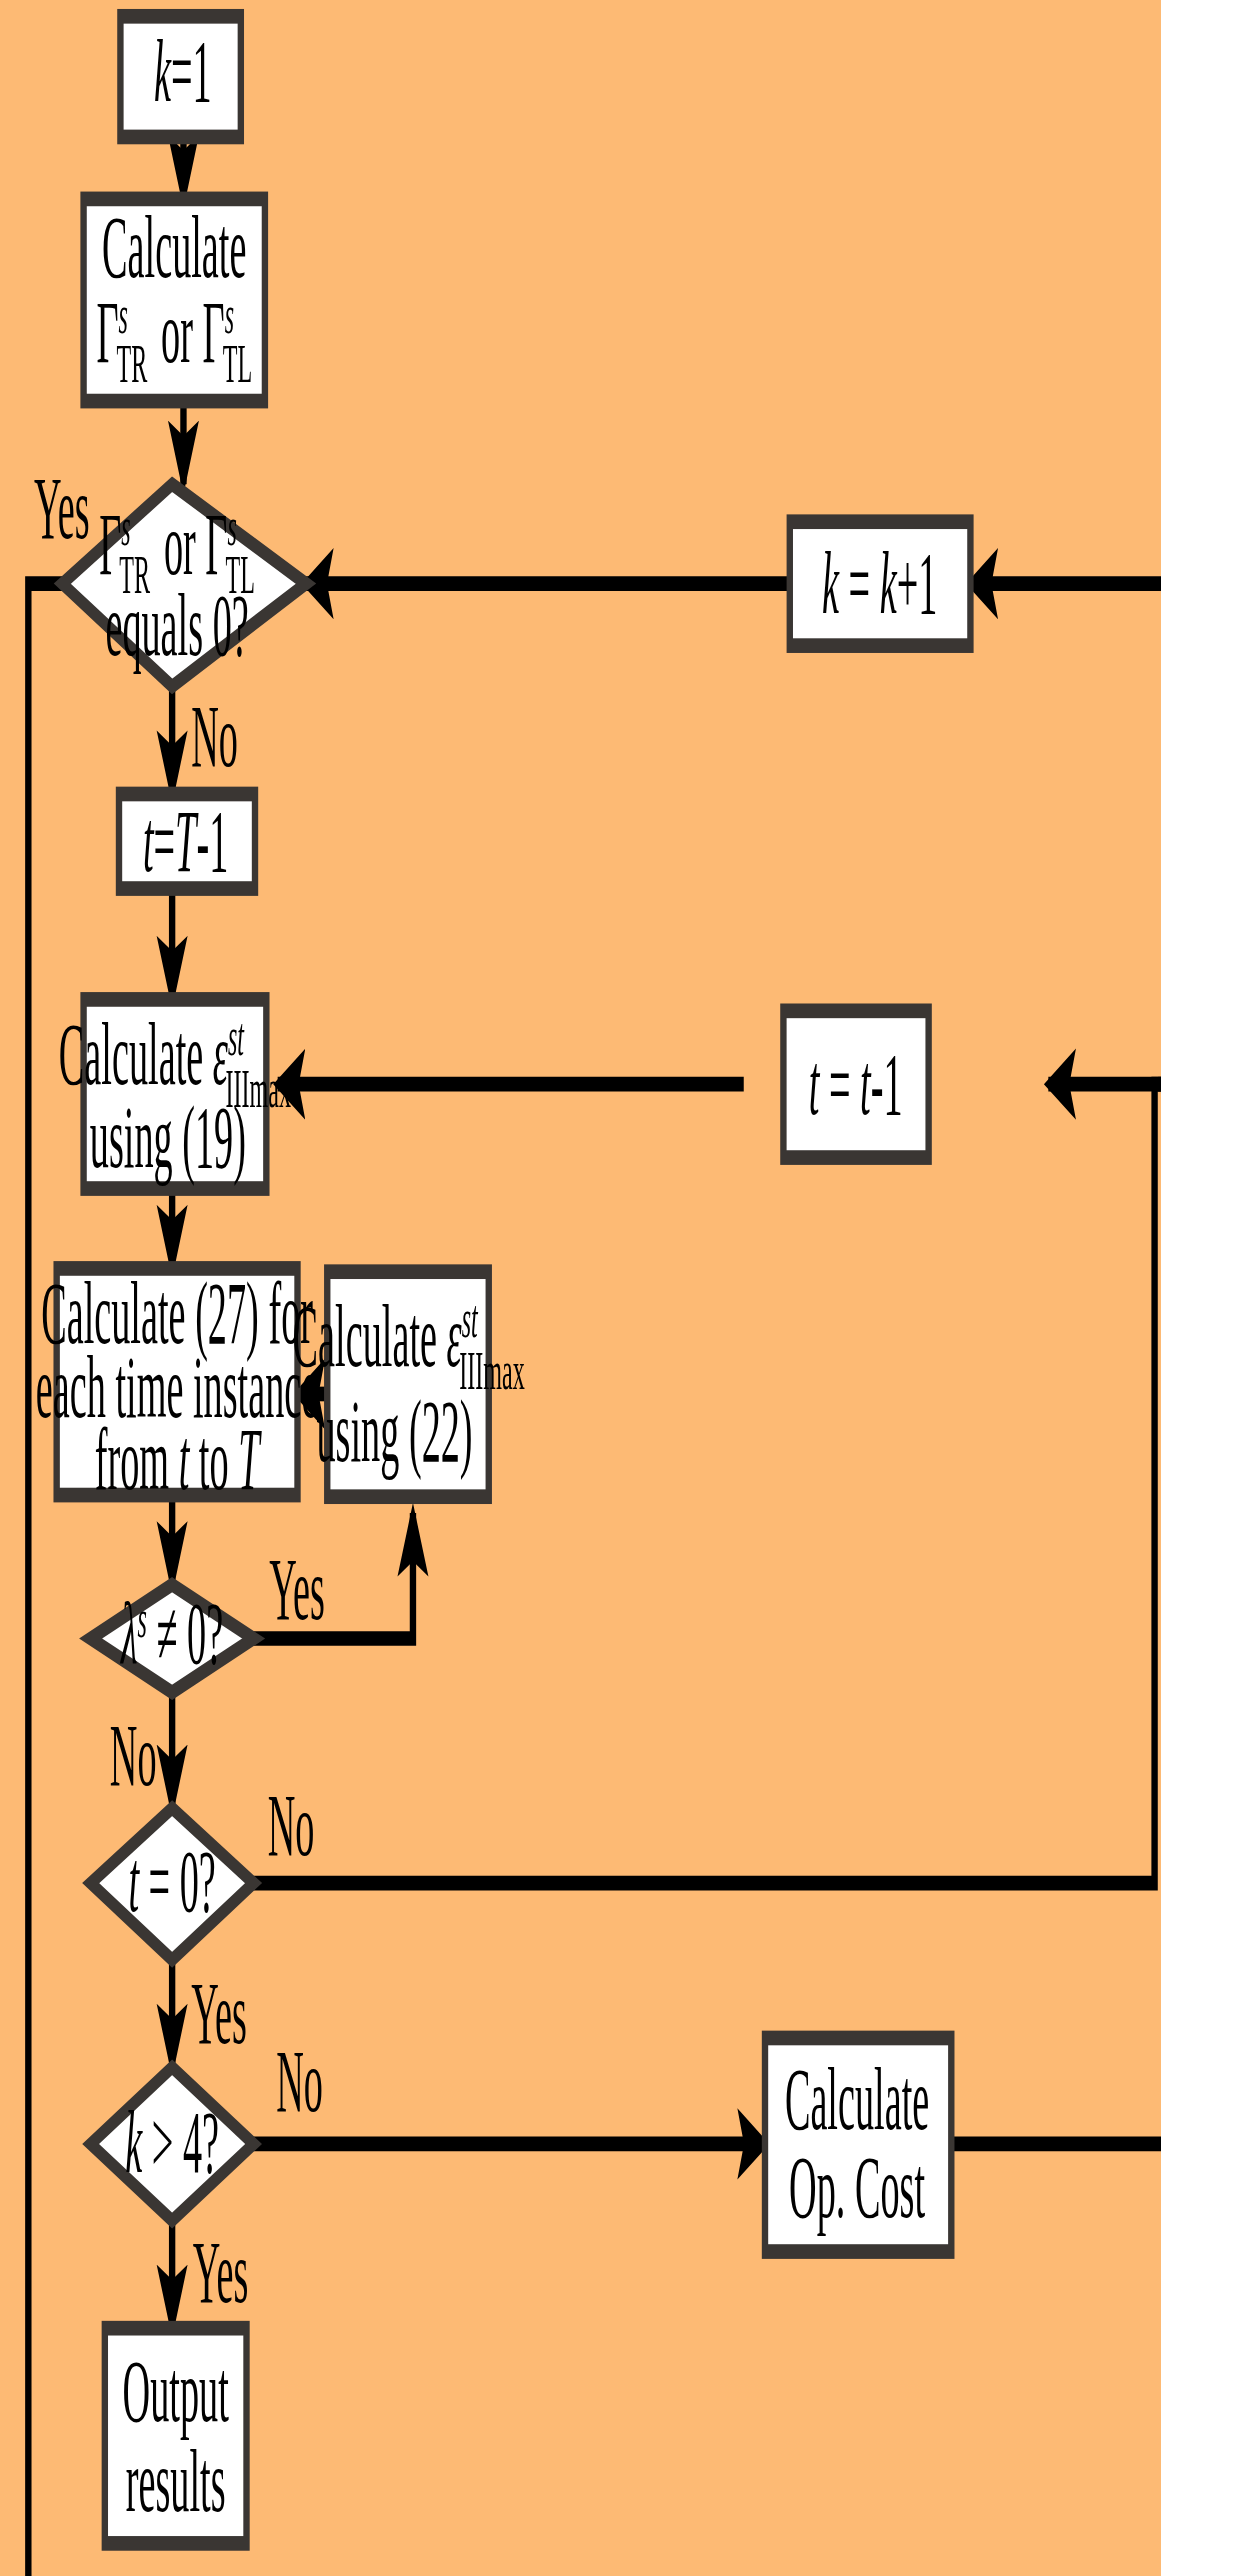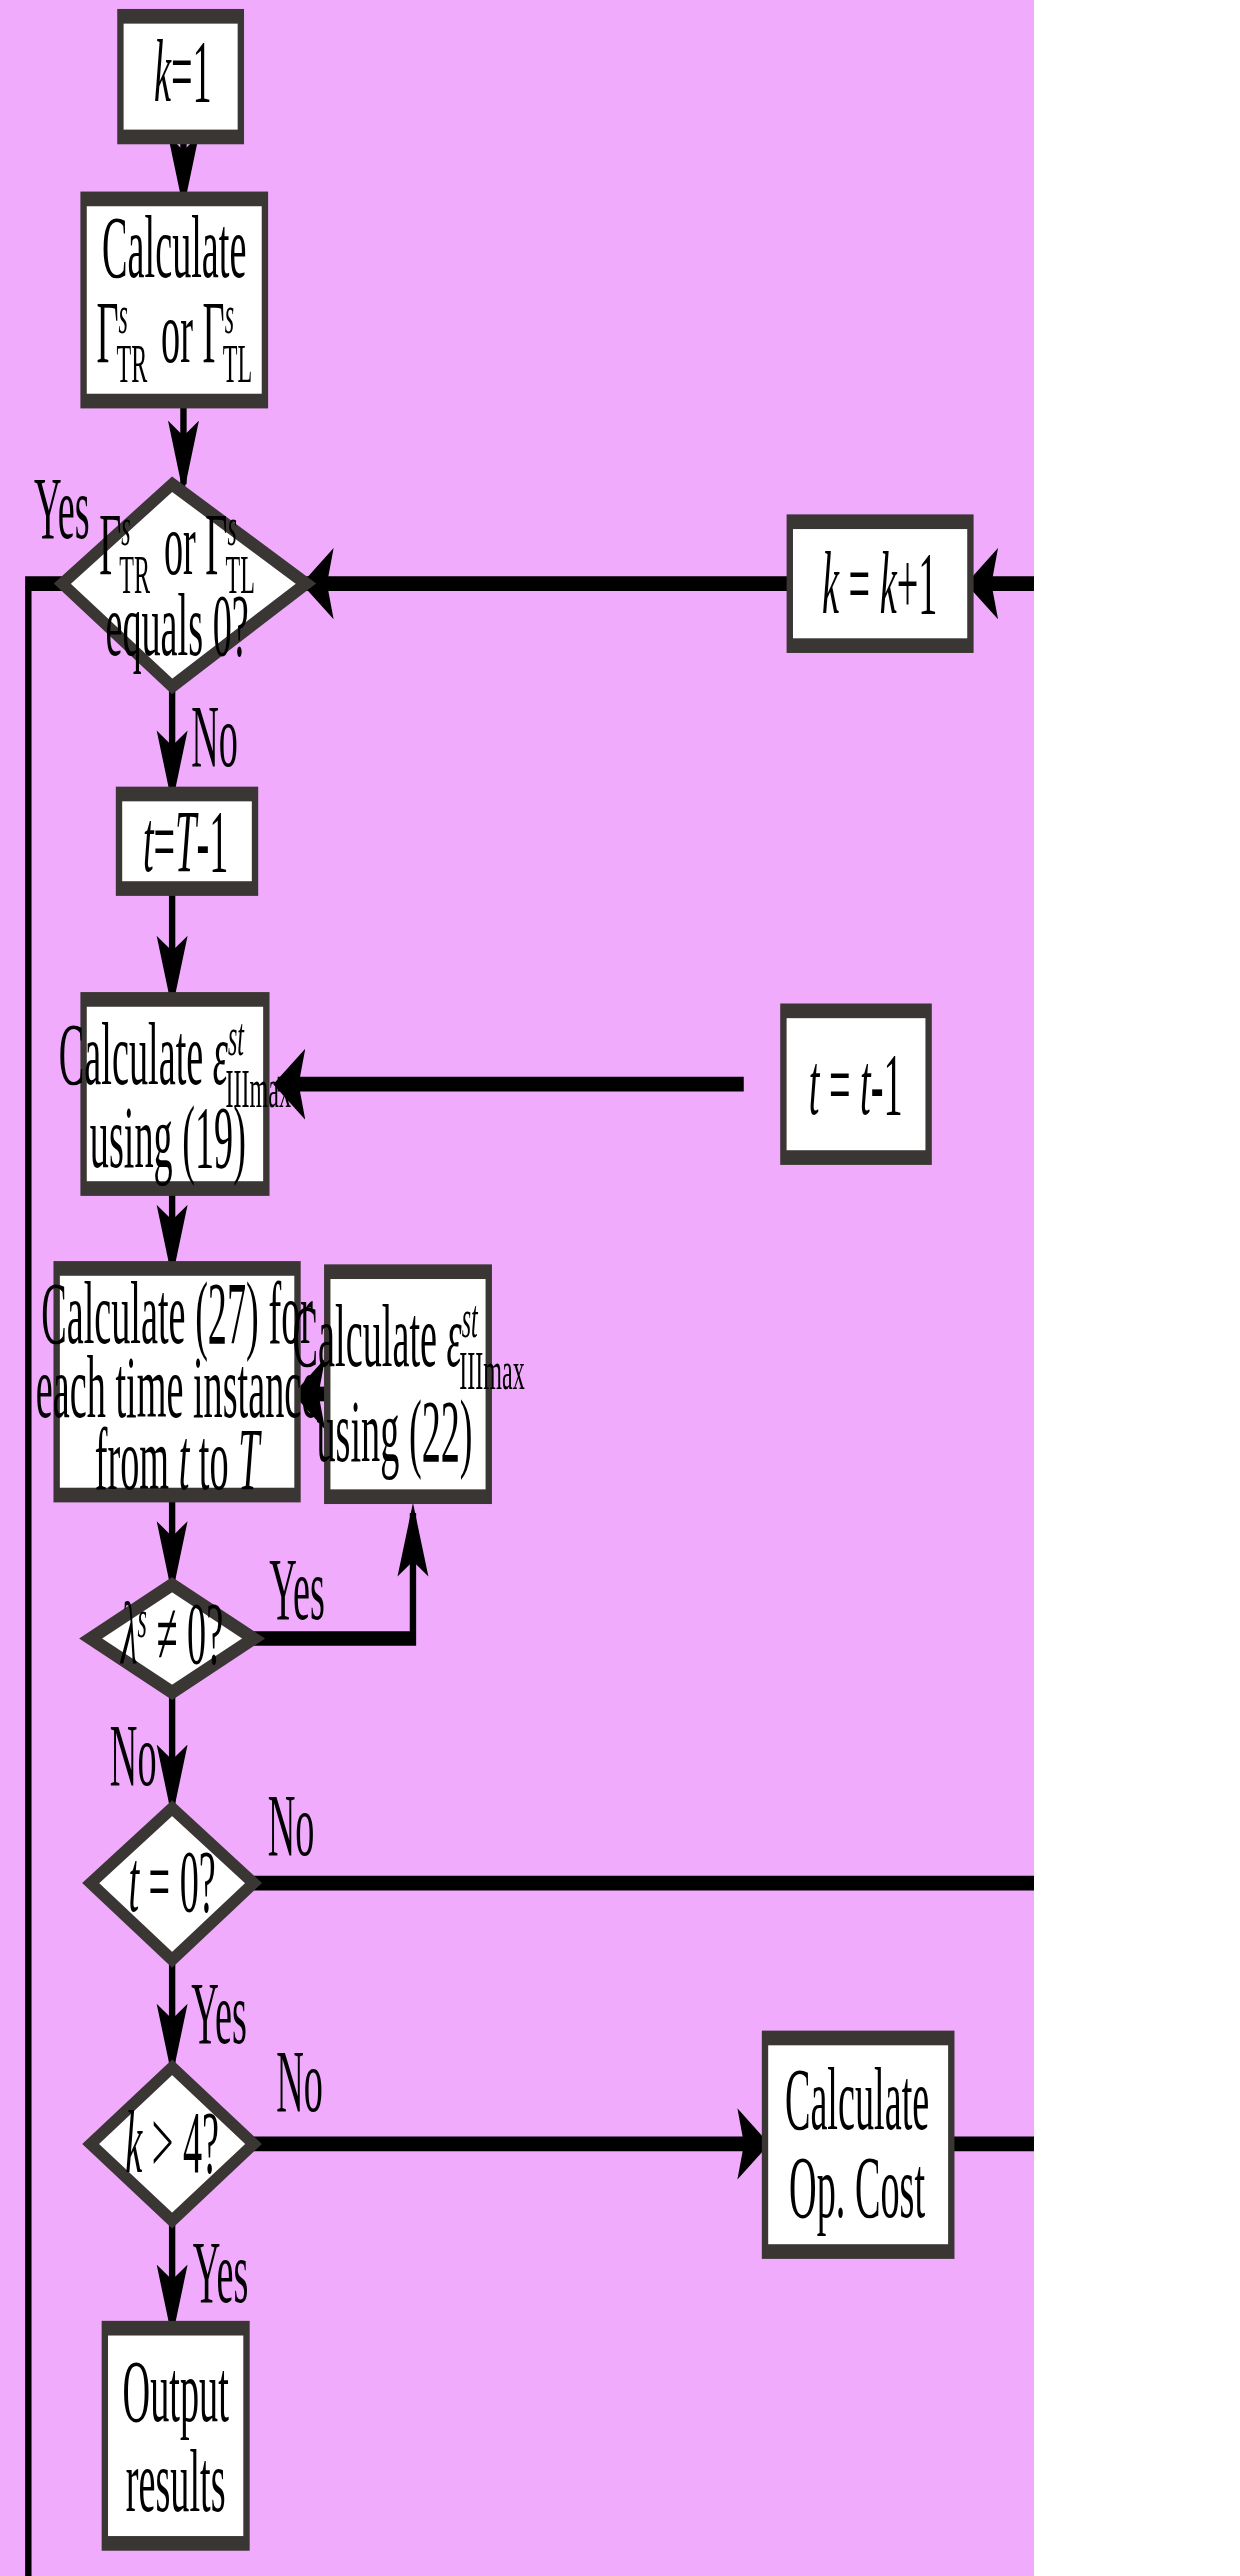--- a/index.html
+++ b/index.html
@@ -2,23 +2,23 @@
 <html style="font-size:11.3px"><head>
 <meta charset="utf-8">
 <style>
   html, body {
     margin: 0;
     padding: 0;
     background: #ffffff;
   }
   #page {
     position: relative;
-    width: 1034px;
+    width: 1161px;
     height: 2576px;
-    background: #f0abfc;
+    background: #fdba74;
     font-family: "Liberation Serif", "DejaVu Serif", serif;
     overflow: hidden;
   }
   svg#flow {
     position: absolute;
     left: 0;
     top: 0;
     width: 1241px;
     height: 2576px;
   }

